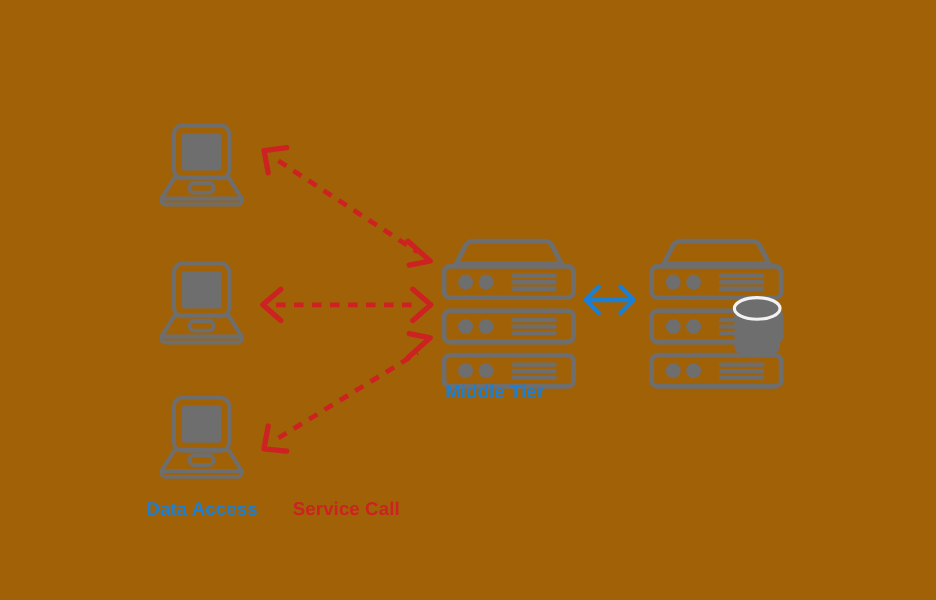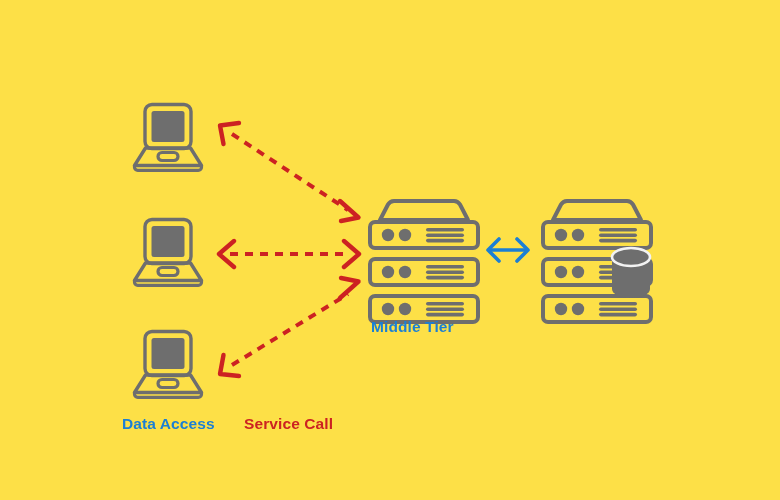--- a/index.html
+++ b/index.html
@@ -11,21 +11,21 @@
     width: 780px;
     height: 500px;
     background: #f2f2f2;
     font-family: "Liberation Sans", sans-serif;
     overflow: hidden;
   }
   #diagram-root {
     position: relative;
     width: 780px;
     height: 500px;
-    background: #fde047;
+    background: #a16207;
   }
   #diagram-svg {
     position: absolute;
     left: 0;
     top: 0;
     width: 780px;
     height: 500px;
     display: block;
   }
   .lbl {

